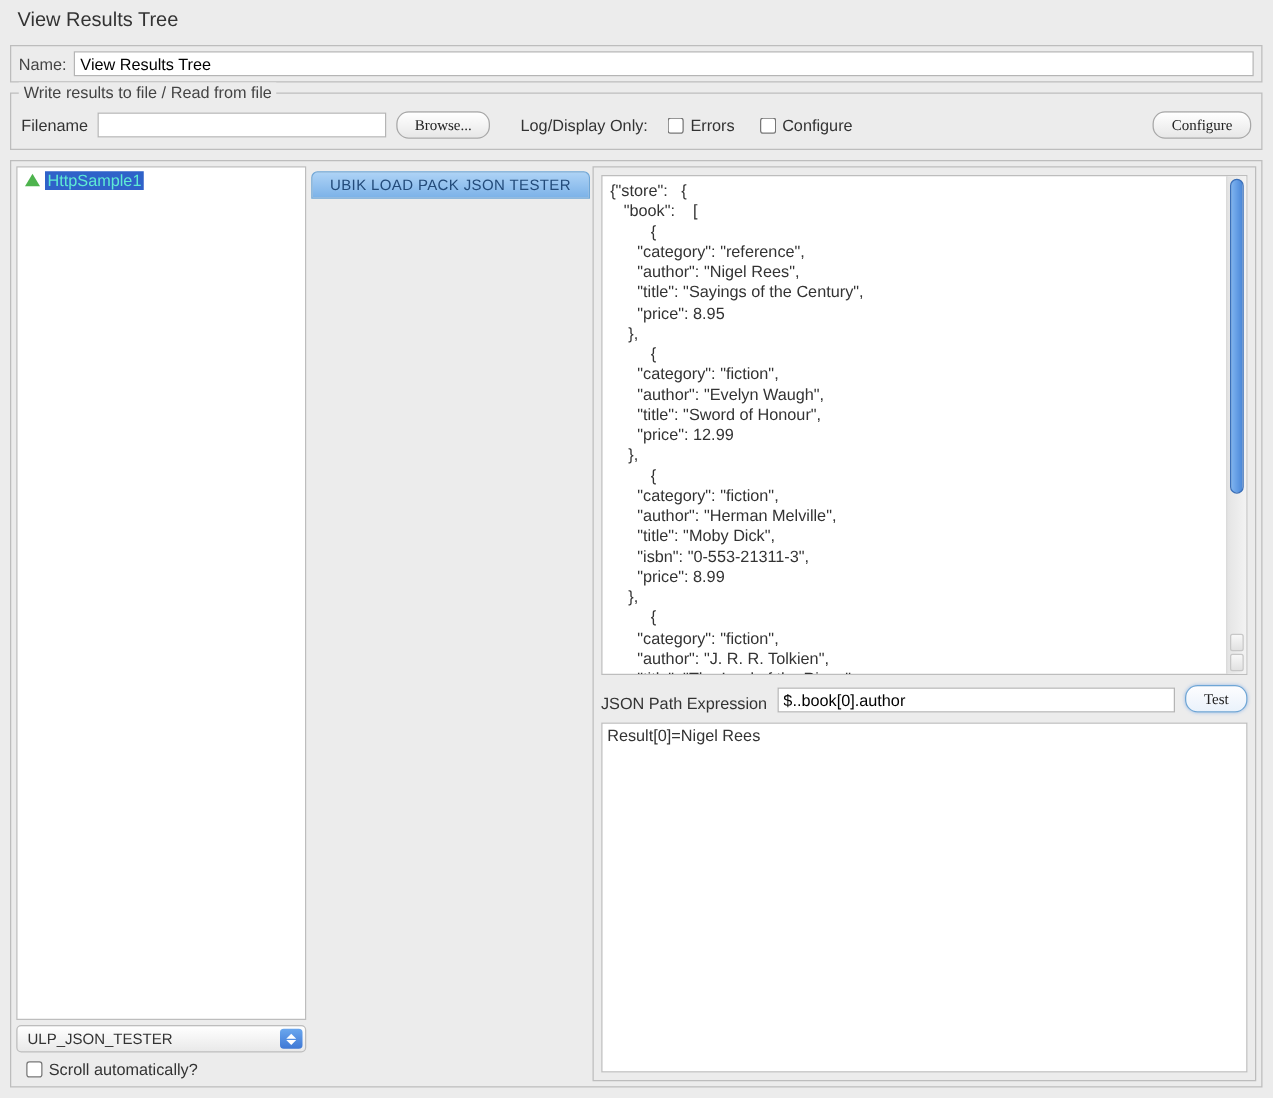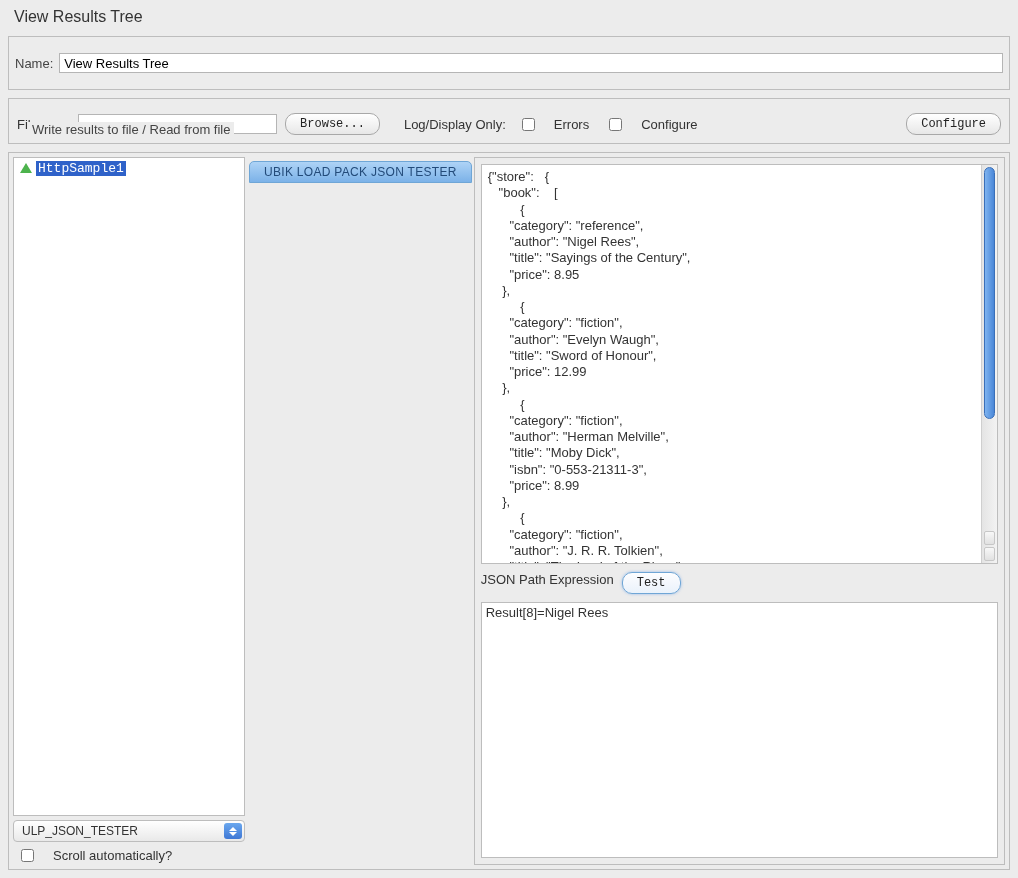--- a/index.html
+++ b/index.html
@@ -17,21 +17,21 @@
     display: flex;
     flex-direction: column;
   }
   .title-bar {
     padding: 8px 10px 6px 14px;
     font-size: 16px;
   }
   .panel-box {
     border: 1px solid #bdbdbd;
     margin: 4px 8px 4px 8px;
-    padding: 16px 6px;
+    padding: 4px 6px;
     display: flex;
     align-items: center;
     gap: 6px;
     background: #ececec;
   }
   .panel-box label { white-space: nowrap; color: #444; }
   input[type=text].line {
     flex: 1;
     height: 20px;
     border: 1px solid #b5b5b5;
@@ -45,43 +45,42 @@
     border: 1px solid #bdbdbd;
     position: relative;
     padding: 14px 8px 8px 8px;
     display: flex;
     align-items: center;
     gap: 8px;
     background: #ececec;
   }
   .fieldset .legend {
     position: absolute;
-    top: -9px; left: 19px;
+    top: -9px; left: 6px;
     background: #ececec;
     padding: 0 4px;
     font-size: 13px;
     color: #444;
-    margin-top: 32px;
   }
   .pill-btn {
     background: linear-gradient(#ffffff, #e7e7e7);
     border: 1px solid #a8a8a8;
     border-radius: 10px;
     height: 22px;
     padding: 0 14px;
-    font-family: Liberation Mono, monospace; font-size: 12px;
+    font-family: Liberation Serif, serif; font-size: 12px;
     cursor: pointer;
     color: #222;
   }
   .pill-btn.primary {
     border: 1.5px solid #6fa6d6;
     background: linear-gradient(#fdfdff, #eaf2fb);
     box-shadow: 0 0 3px rgba(90,150,230,0.6);
   }
-  .chk { display: inline-flex; align-items: center; gap: 16px; margin: 0 4px;}
+  .chk { display: inline-flex; align-items: center; gap: 2px; margin: 0 4px;}
   .chk input[type=checkbox] { width: 13px; height: 13px; }
   .main-area {
     flex: 1;
     margin: 4px 8px 8px 8px;
     border: 1px solid #bdbdbd;
     display: flex;
     gap: 4px;
     padding: 4px;
     background: #ececec;
     min-height: 0;
@@ -108,23 +107,22 @@
   .warn-icon {
     width: 0; height: 0;
     border-left: 6px solid transparent;
     border-right: 6px solid transparent;
     border-bottom: 10px solid #4db34d;
     position: relative;
     top: -1px;
   }
   .tree-item .label {
     background: #2f62c9;
-    color: #ffffff;
+    color: #5eead4;
     padding: 0 2px;
-    font-family: Liberation Mono, monospace;
   }
   .aqua-select {
     position: relative;
     height: 22px;
     border: 1px solid #bdbdbd;
     border-radius: 4px;
     background: linear-gradient(#ffffff, #e9e9e9);
     display: flex; align-items: center;
     padding: 0 26px 0 8px;
     font-size: 12px;
@@ -212,21 +210,21 @@
     border: 1px solid #3a6fb8;
   }
   .sb-arrow {
     height: 14px;
     background: linear-gradient(#f8f8f8,#e1e1e1);
     border: 1px solid #c7c7c7;
     border-radius: 2px;
   }
   .expr-row {
     display: flex;
-    align-items: flex-start;
+    align-items: flex-end;
     gap: 8px;
   }
   .result-box {
     flex: 1;
     border: 1px solid #bdbdbd;
     background: #fff;
     padding: 2px 4px;
     font-size: 13px;
     overflow: auto;
   }
@@ -319,24 +317,25 @@
           <div class="scrollbar">
             <div class="thumb"></div>
             <div style="flex:1"></div>
             <div class="sb-arrow"></div>
             <div class="sb-arrow"></div>
           </div>
         </div>
 
         <div class="expr-row">
           <label>JSON Path Expression</label>
+          <input type="text" class="line" value="$..book[0].author" style="">
           <button class="pill-btn primary">Test</button>
         </div>
 
-        <div class="result-box">Result[8]=Nigel Rees</div>
+        <div class="result-box">Result[0]=Nigel Rees</div>
 
       </div>
 
     </div>
 
   </div>
 
 </div>
 
 </body></html>

